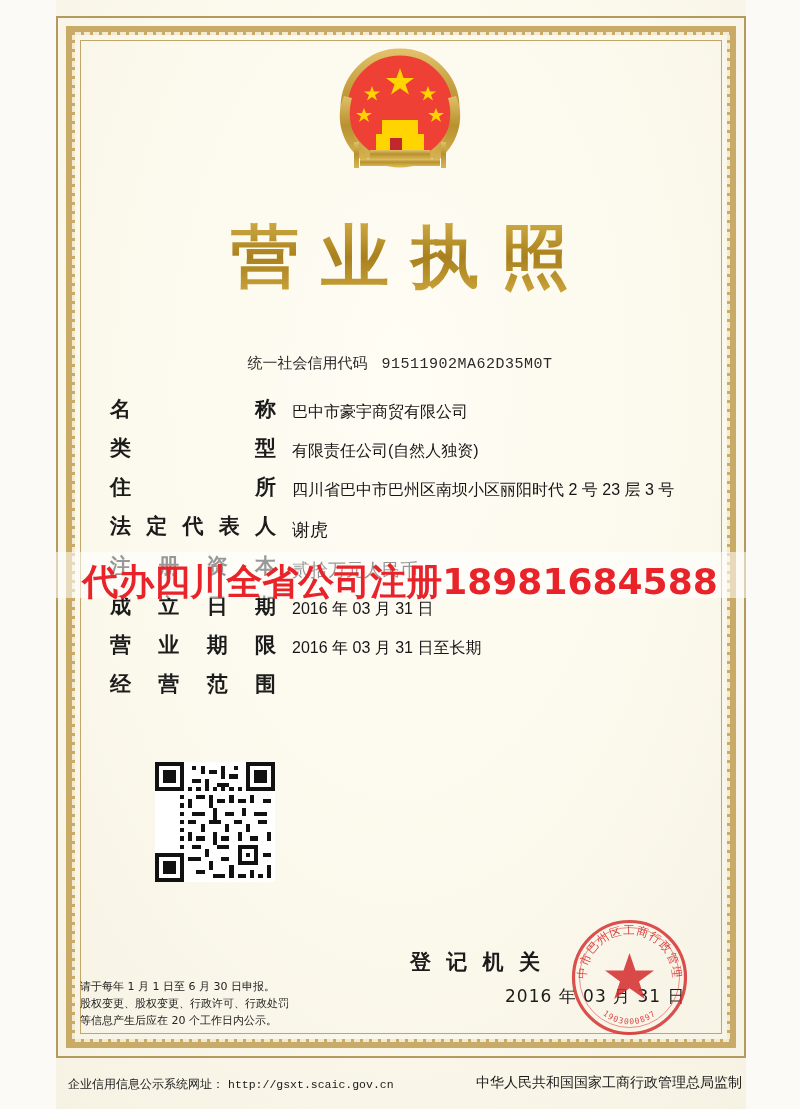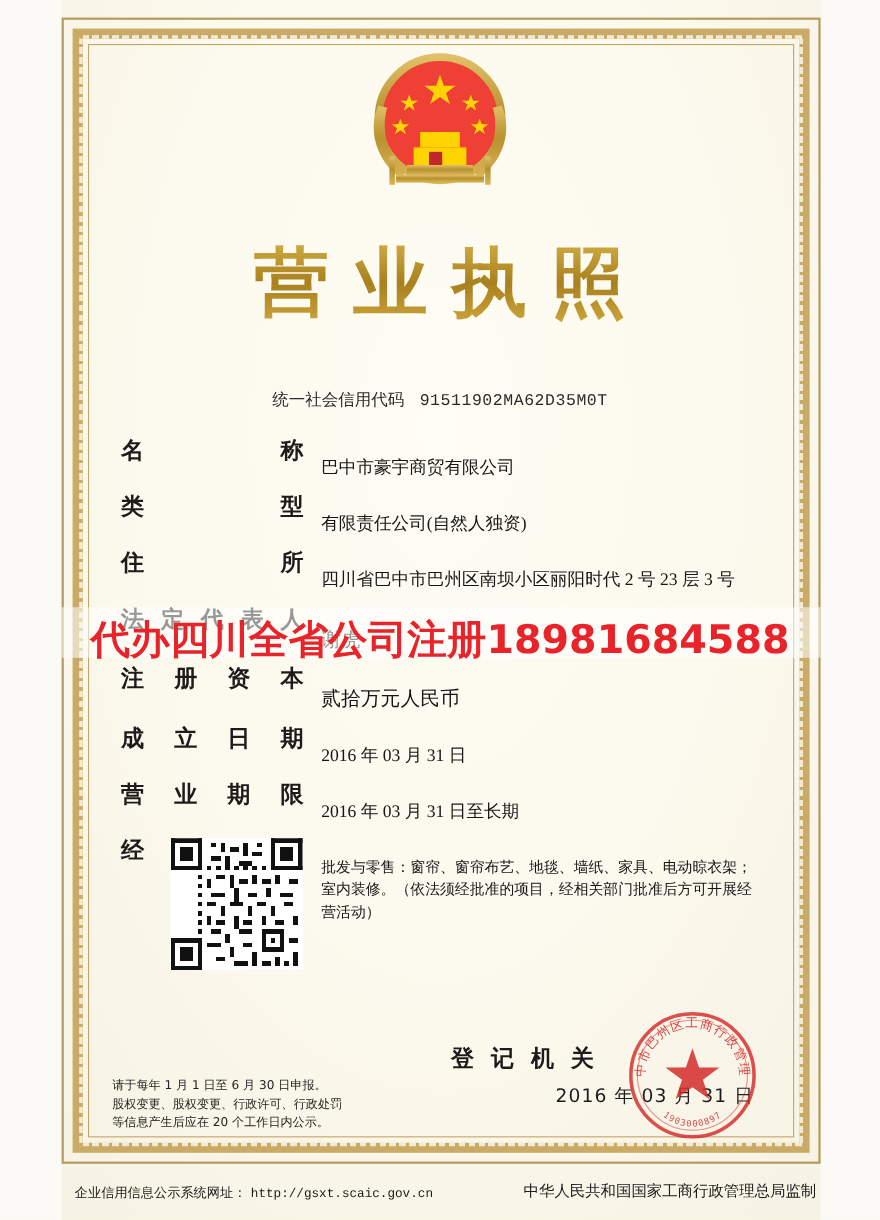--- a/index.html
+++ b/index.html
@@ -148,22 +148,21 @@
     box-sizing: border-box;
     letter-spacing: 0;
   }
   .field-label span { display: inline-block; }
   .field-value {
     flex: 1;
     font-size: 16px;
     color: #161616;
     padding-top: 5px;
     line-height: 1.45;
-    font-family: Liberation Serif, serif;
-    margin-top: 14px;
+    font-family: Liberation Sans, sans-serif;
   }
   .field-value.small {
     font-size: 13.5px;
     line-height: 1.5;
     padding-top: 6px;
   }
   .field-value.sm2 {
     font-size: 18px;
   }
 
@@ -229,21 +228,21 @@
     left: 567px;
     top: 915px;
     width: 125px;
     height: 125px;
     z-index: 15;
   }
 
   
   .notes {
     position: absolute;
-    left: 102px;
+    left: 80px;
     top: 978px;
     font-size: 11px;
     color: #222;
     line-height: 1.55;
     font-family: "DejaVu Sans", "Liberation Sans", sans-serif;
   }
   .notes div { white-space: nowrap; }
 
   
   .footer-left {
@@ -401,21 +400,20 @@
       <div class="field-value">2016 年 03 月 31 日至长期</div>
     </div>
 
     <div class="field">
       <div class="field-label">
         <span>经</span>
           <span>营</span>
           <span>范</span>
           <span>围</span>
       </div>
-      <div class="field-value small">批发与零售：窗帘、窗帘布艺、地毯、墙纸、家具、电动晾衣架；室内装修。（依法须经批准的项目，经相关部门批准后方可开展经营活动）</div>
     </div>
 
   </div>
 
   <div class="watermark-band"></div>
   <div class="watermark">代办四川全省公司注册18981684588</div>
 
   <div class="qr">
     <svg viewBox="0 0 29 29" width="120" height="120" shape-rendering="crispEdges">
       <rect width="29" height="29" fill="#fff"></rect>

